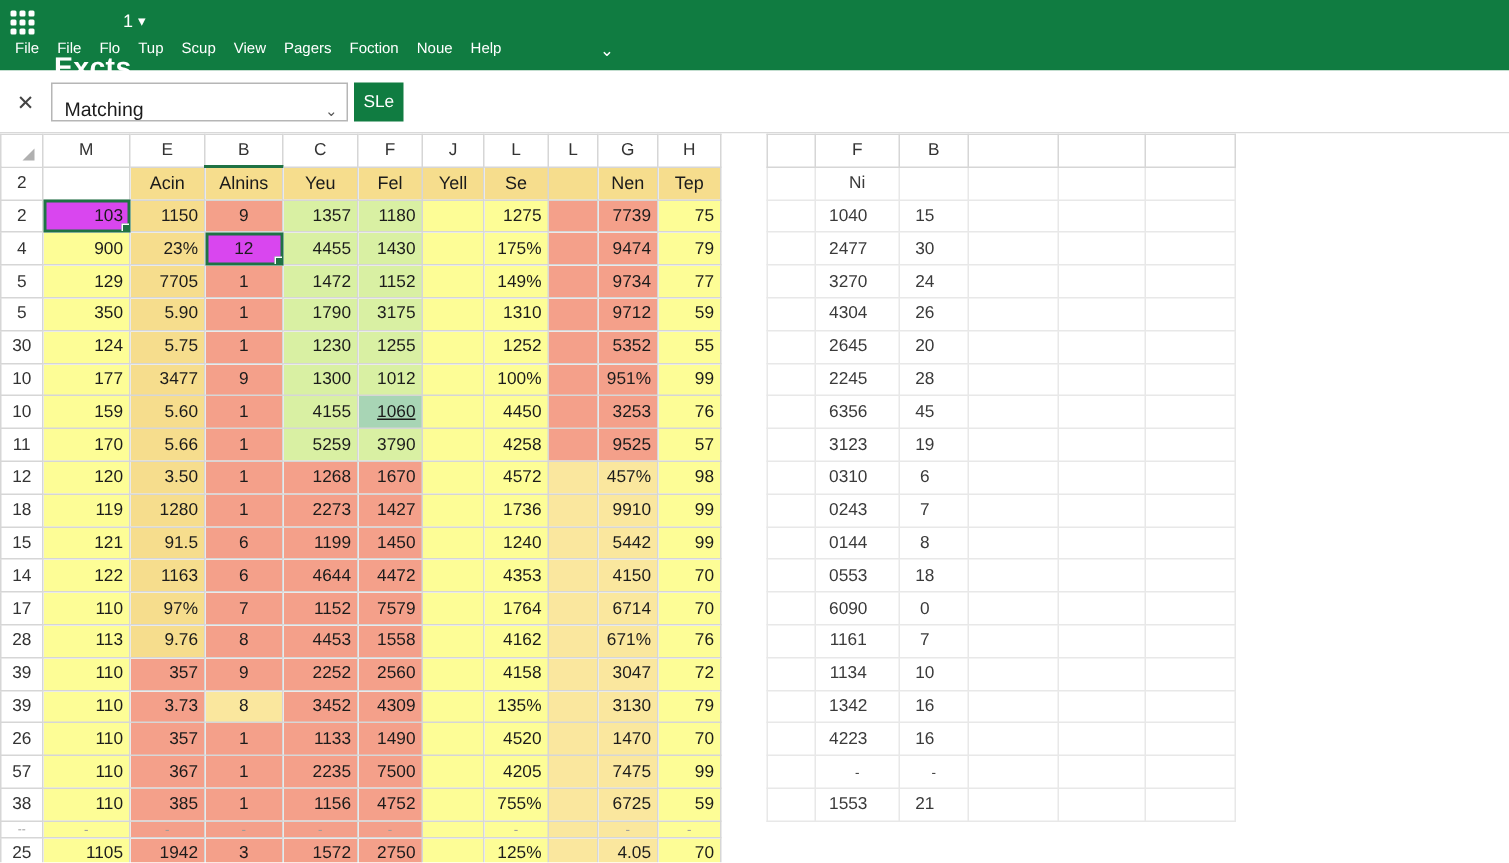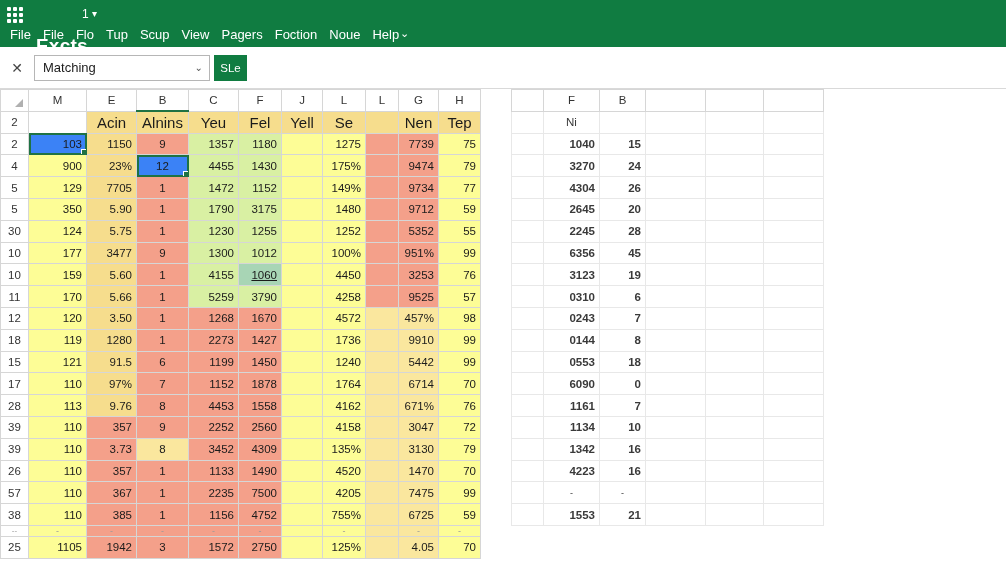--- a/index.html
+++ b/index.html
@@ -37,21 +37,21 @@
   }
   #title-caret {
     position: absolute; left: 92px; top: 8px;
     font-size: 10px;
   }
   #menubar {
     position: absolute; left: 4px; top: 25px;
     display: flex; align-items: center; gap: 0px;
   }
   #menubar .mi {
-    font-size: 13px;
+    font-size: 10px;
     padding: 2px 6px;
     color: #ffffff;
     white-space: nowrap;
     cursor: default;
   }
   #menu-caret {
     position: absolute; left: 400px; top: 27px;
     font-size: 11px; color: #ffffff;
   }
 
@@ -64,24 +64,24 @@
     padding-left: 6px;
     position: relative;
   }
   #close-x {
     width: 22px; height: 22px;
     display: flex; align-items: center; justify-content: center;
     font-size: 14px; color: #444; margin-right: 6px;
     cursor: pointer;
   }
   #search-box {
-    width: 176px; height: 26px;
+    width: 198px; height: 26px;
     border: 1px solid #b6b6b6;
     background: #fff;
-    display: flex; align-items: center;
+    display: flex; align-items: flex-end;
     padding: 0 4px 0 8px;
     position: relative;
   }
   #search-value {
     font-size: 13px; color: #1b1b1b; flex: 1;
     overflow: hidden; white-space: nowrap;
   }
   #search-caret { font-size: 10px; color: #555; padding-right: 2px; }
   #save-btn {
     margin-left: 4px;
@@ -158,47 +158,47 @@
     text-align: center;
     color: #333;
     font-size: 11.5px;
     width: 28px;
   }
   .rowhead.clip { font-size: 8px; color: #999; height: 11px; }
   .f-yellow { background: #fdfd96; }
   .f-tan    { background: #f6dd8d; }
   .f-tan2   { background: #fae79e; }
   .f-salmon { background: #f4a08a; }
-  .f-lgreen { background: #3b82f6; }
+  .f-lgreen { background: #d946ef; }
   .f-green  { background: #d9f0a3; }
   .f-teal   { background: #a8d5b5; text-decoration: underline; }
   .f-white  { background: #ffffff; }
 
   .num { text-align: right; padding-right: 6px; }
   .ctr { text-align: center; }
-  .hdrlabel { text-align: center; font-size: 15px; }
+  .hdrlabel { text-align: center; font-size: 12px; }
 
   
   td.selected {
     outline: 2px solid #1f7244;
     outline-offset: -2px;
     position: relative;
   }
   td.selected::after {
     content: "";
     position: absolute;
     right: -2px; bottom: -2px;
     width: 5px; height: 5px;
     background: #1f7244;
     border: 1px solid #fff;
   }
   td.dash { color: #9a9a9a; text-align: center; font-size: 9px; height: 11px; padding: 0; }
 
   .rt td { border: 1px solid #e8e8e8; color: #3a3a3a; }
-  .rt .num { text-align: right; padding-right: 4px; font-weight: bold; }
+  .rt .num { text-align: center; padding-right: 16px; }
 </style>
 </head>
 <body>
 
 <div id="app-header">
   <div id="waffle">
     <i></i>
       <i></i>
       <i></i>
       <i></i>
@@ -306,21 +306,21 @@
           <td class="num f-yellow">77</td>
         </tr>
         <tr>
           <td class="rowhead">5</td>
           <td class="num f-yellow">350</td>
           <td class="num f-tan">5.90</td>
           <td class="ctr f-salmon">1</td>
           <td class="num f-green">1790</td>
           <td class="num f-green">3175</td>
           <td class="ctr f-yellow"></td>
-          <td class="num f-yellow">1480</td>
+          <td class="num f-yellow">1310</td>
           <td class="ctr f-salmon"></td>
           <td class="num f-salmon">9712</td>
           <td class="num f-yellow">59</td>
         </tr>
         <tr>
           <td class="rowhead">30</td>
           <td class="num f-yellow">124</td>
           <td class="num f-tan">5.75</td>
           <td class="ctr f-salmon">1</td>
           <td class="num f-green">1230</td>
@@ -403,26 +403,39 @@
           <td class="ctr f-salmon">6</td>
           <td class="num f-salmon">1199</td>
           <td class="num f-salmon">1450</td>
           <td class="ctr f-yellow"></td>
           <td class="num f-yellow">1240</td>
           <td class="ctr f-tan2"></td>
           <td class="num f-tan2">5442</td>
           <td class="num f-yellow">99</td>
         </tr>
         <tr>
+          <td class="rowhead">14</td>
+          <td class="num f-yellow">122</td>
+          <td class="num f-tan">1163</td>
+          <td class="ctr f-salmon">6</td>
+          <td class="num f-salmon">4644</td>
+          <td class="num f-salmon">4472</td>
+          <td class="ctr f-yellow"></td>
+          <td class="num f-yellow">4353</td>
+          <td class="ctr f-tan2"></td>
+          <td class="num f-tan2">4150</td>
+          <td class="num f-yellow">70</td>
+        </tr>
+        <tr>
           <td class="rowhead">17</td>
           <td class="num f-yellow">110</td>
           <td class="num f-tan">97%</td>
           <td class="ctr f-salmon">7</td>
           <td class="num f-salmon">1152</td>
-          <td class="num f-salmon">1878</td>
+          <td class="num f-salmon">7579</td>
           <td class="ctr f-yellow"></td>
           <td class="num f-yellow">1764</td>
           <td class="ctr f-tan2"></td>
           <td class="num f-tan2">6714</td>
           <td class="num f-yellow">70</td>
         </tr>
         <tr>
           <td class="rowhead">28</td>
           <td class="num f-yellow">113</td>
           <td class="num f-tan">9.76</td>
@@ -552,20 +565,28 @@
         <tr>
           <td class="f-white"></td>
           <td class="num f-white">1040</td>
           <td class="num f-white">15</td>
           <td class="f-white"></td>
           <td class="f-white"></td>
           <td class="f-white"></td>
         </tr>
         <tr>
           <td class="f-white"></td>
+          <td class="num f-white">2477</td>
+          <td class="num f-white">30</td>
+          <td class="f-white"></td>
+          <td class="f-white"></td>
+          <td class="f-white"></td>
+        </tr>
+        <tr>
+          <td class="f-white"></td>
           <td class="num f-white">3270</td>
           <td class="num f-white">24</td>
           <td class="f-white"></td>
           <td class="f-white"></td>
           <td class="f-white"></td>
         </tr>
         <tr>
           <td class="f-white"></td>
           <td class="num f-white">4304</td>
           <td class="num f-white">26</td>

